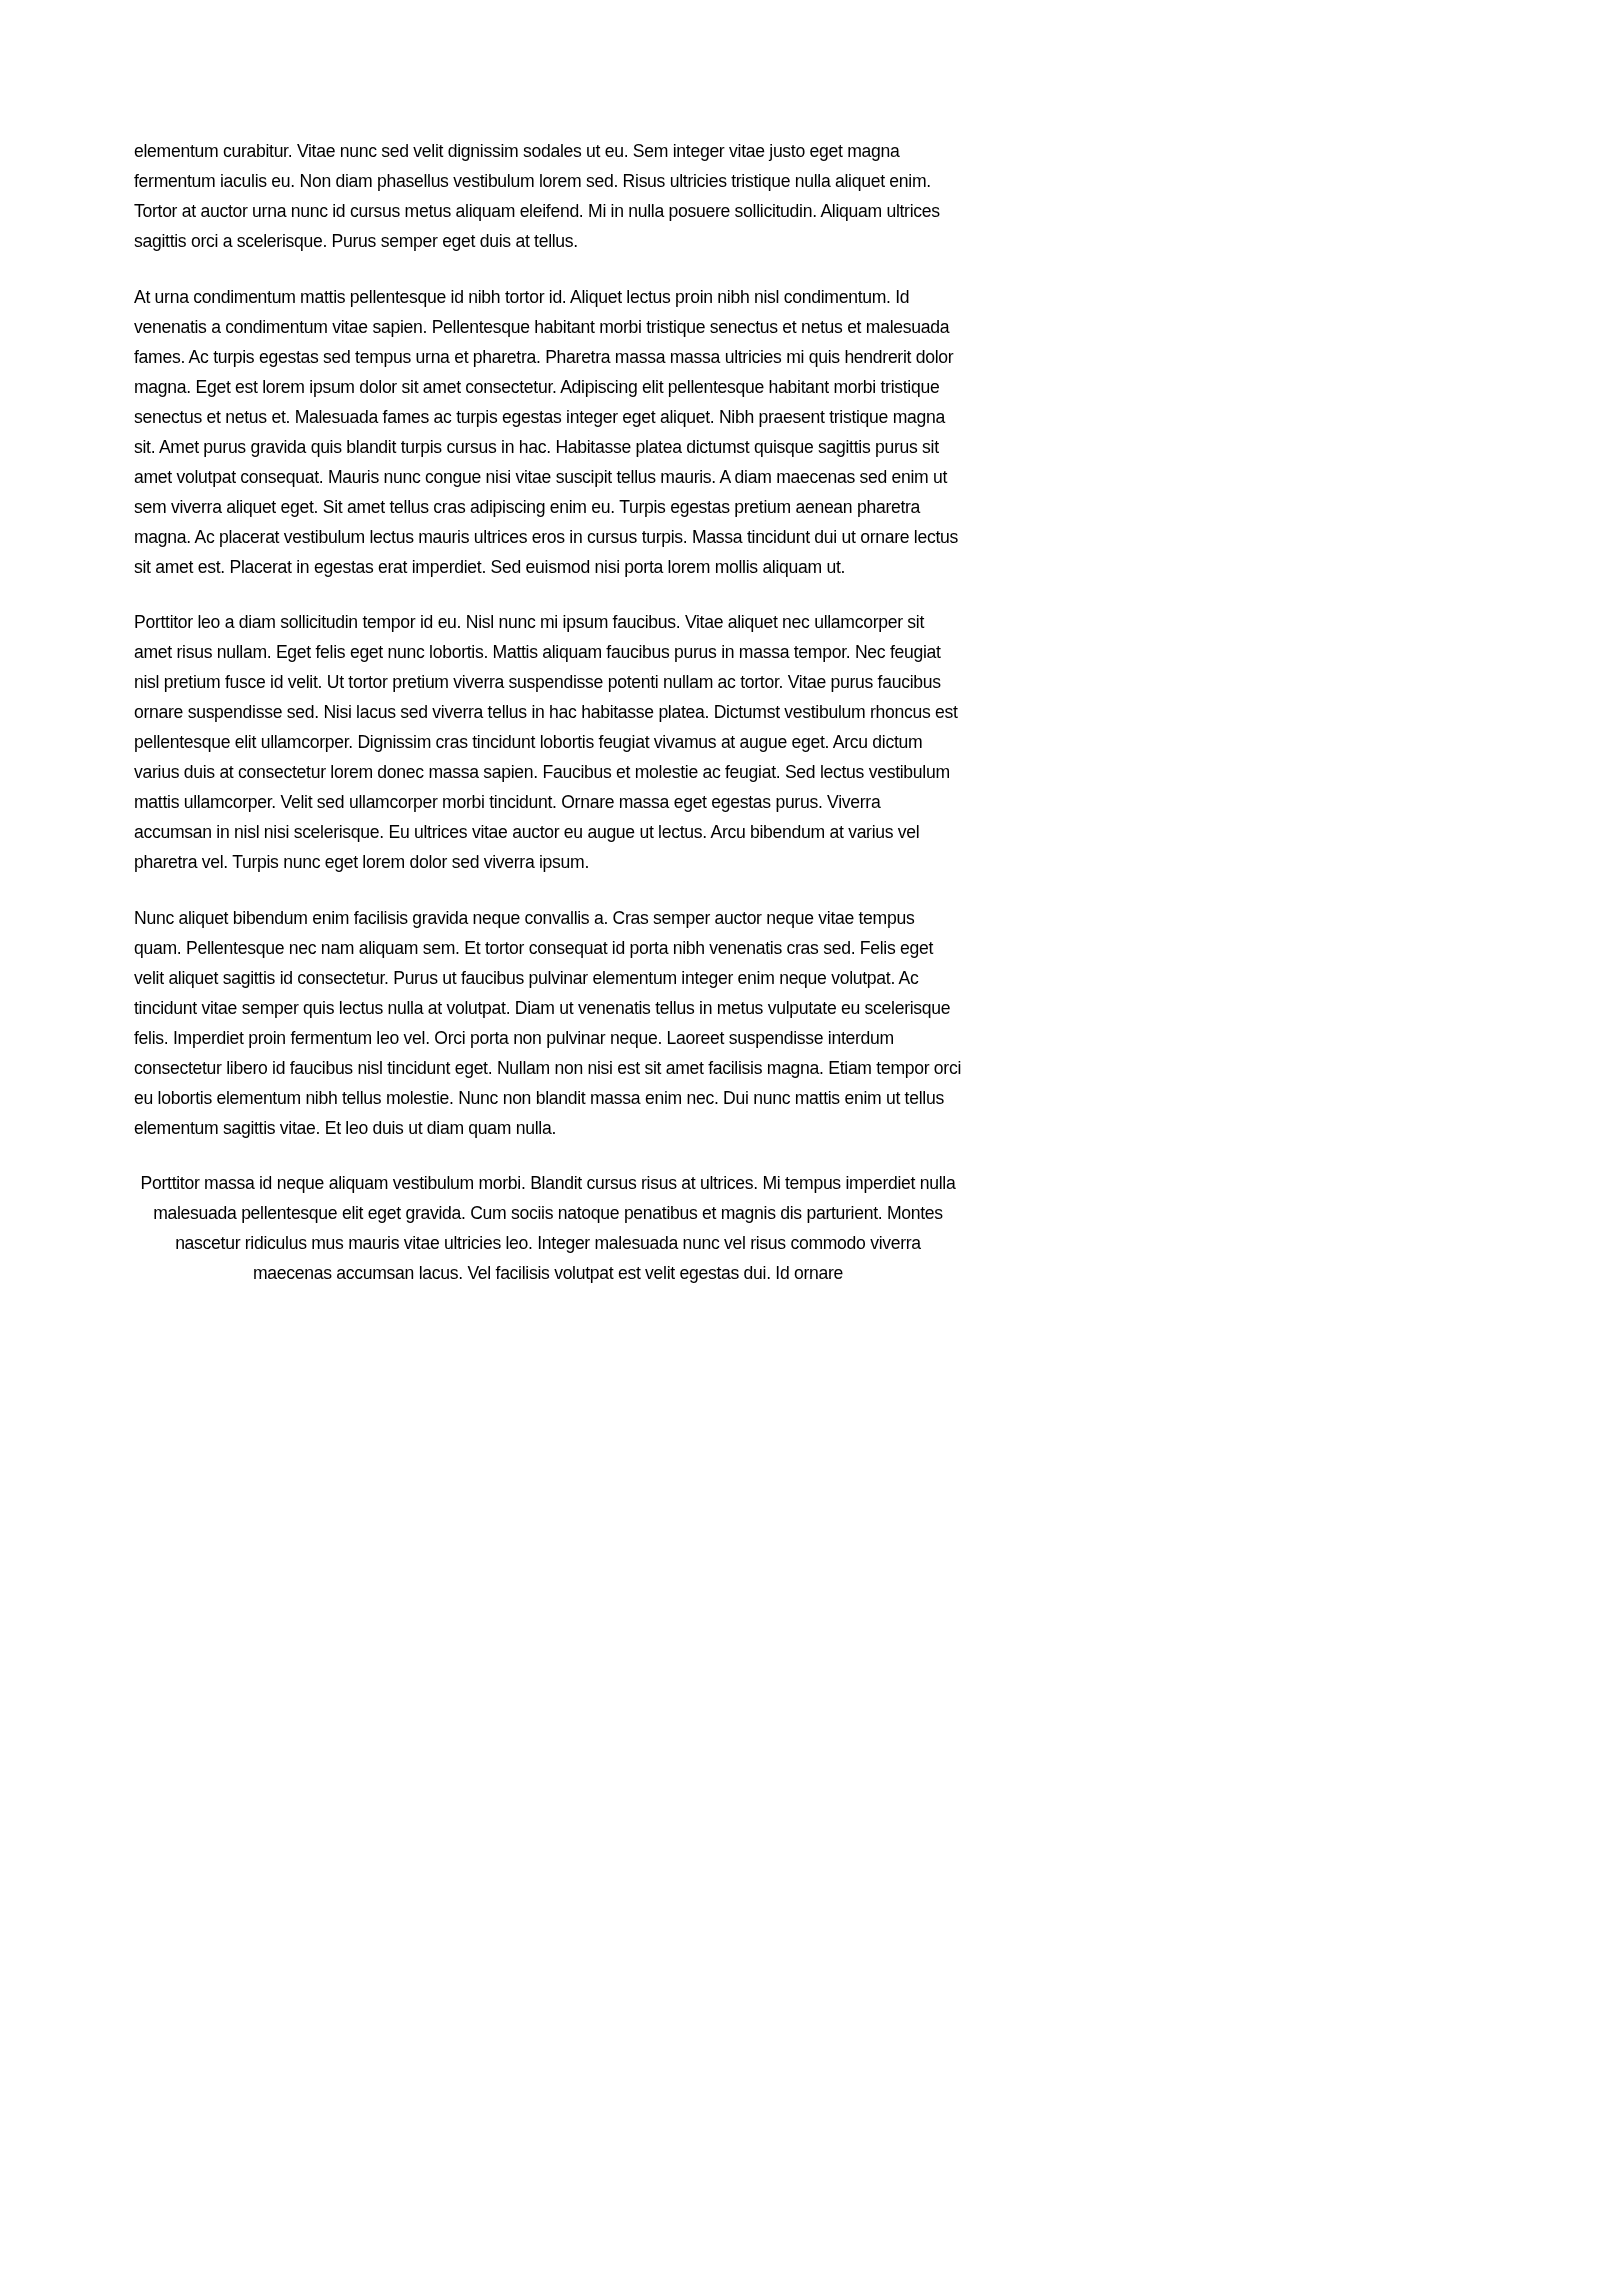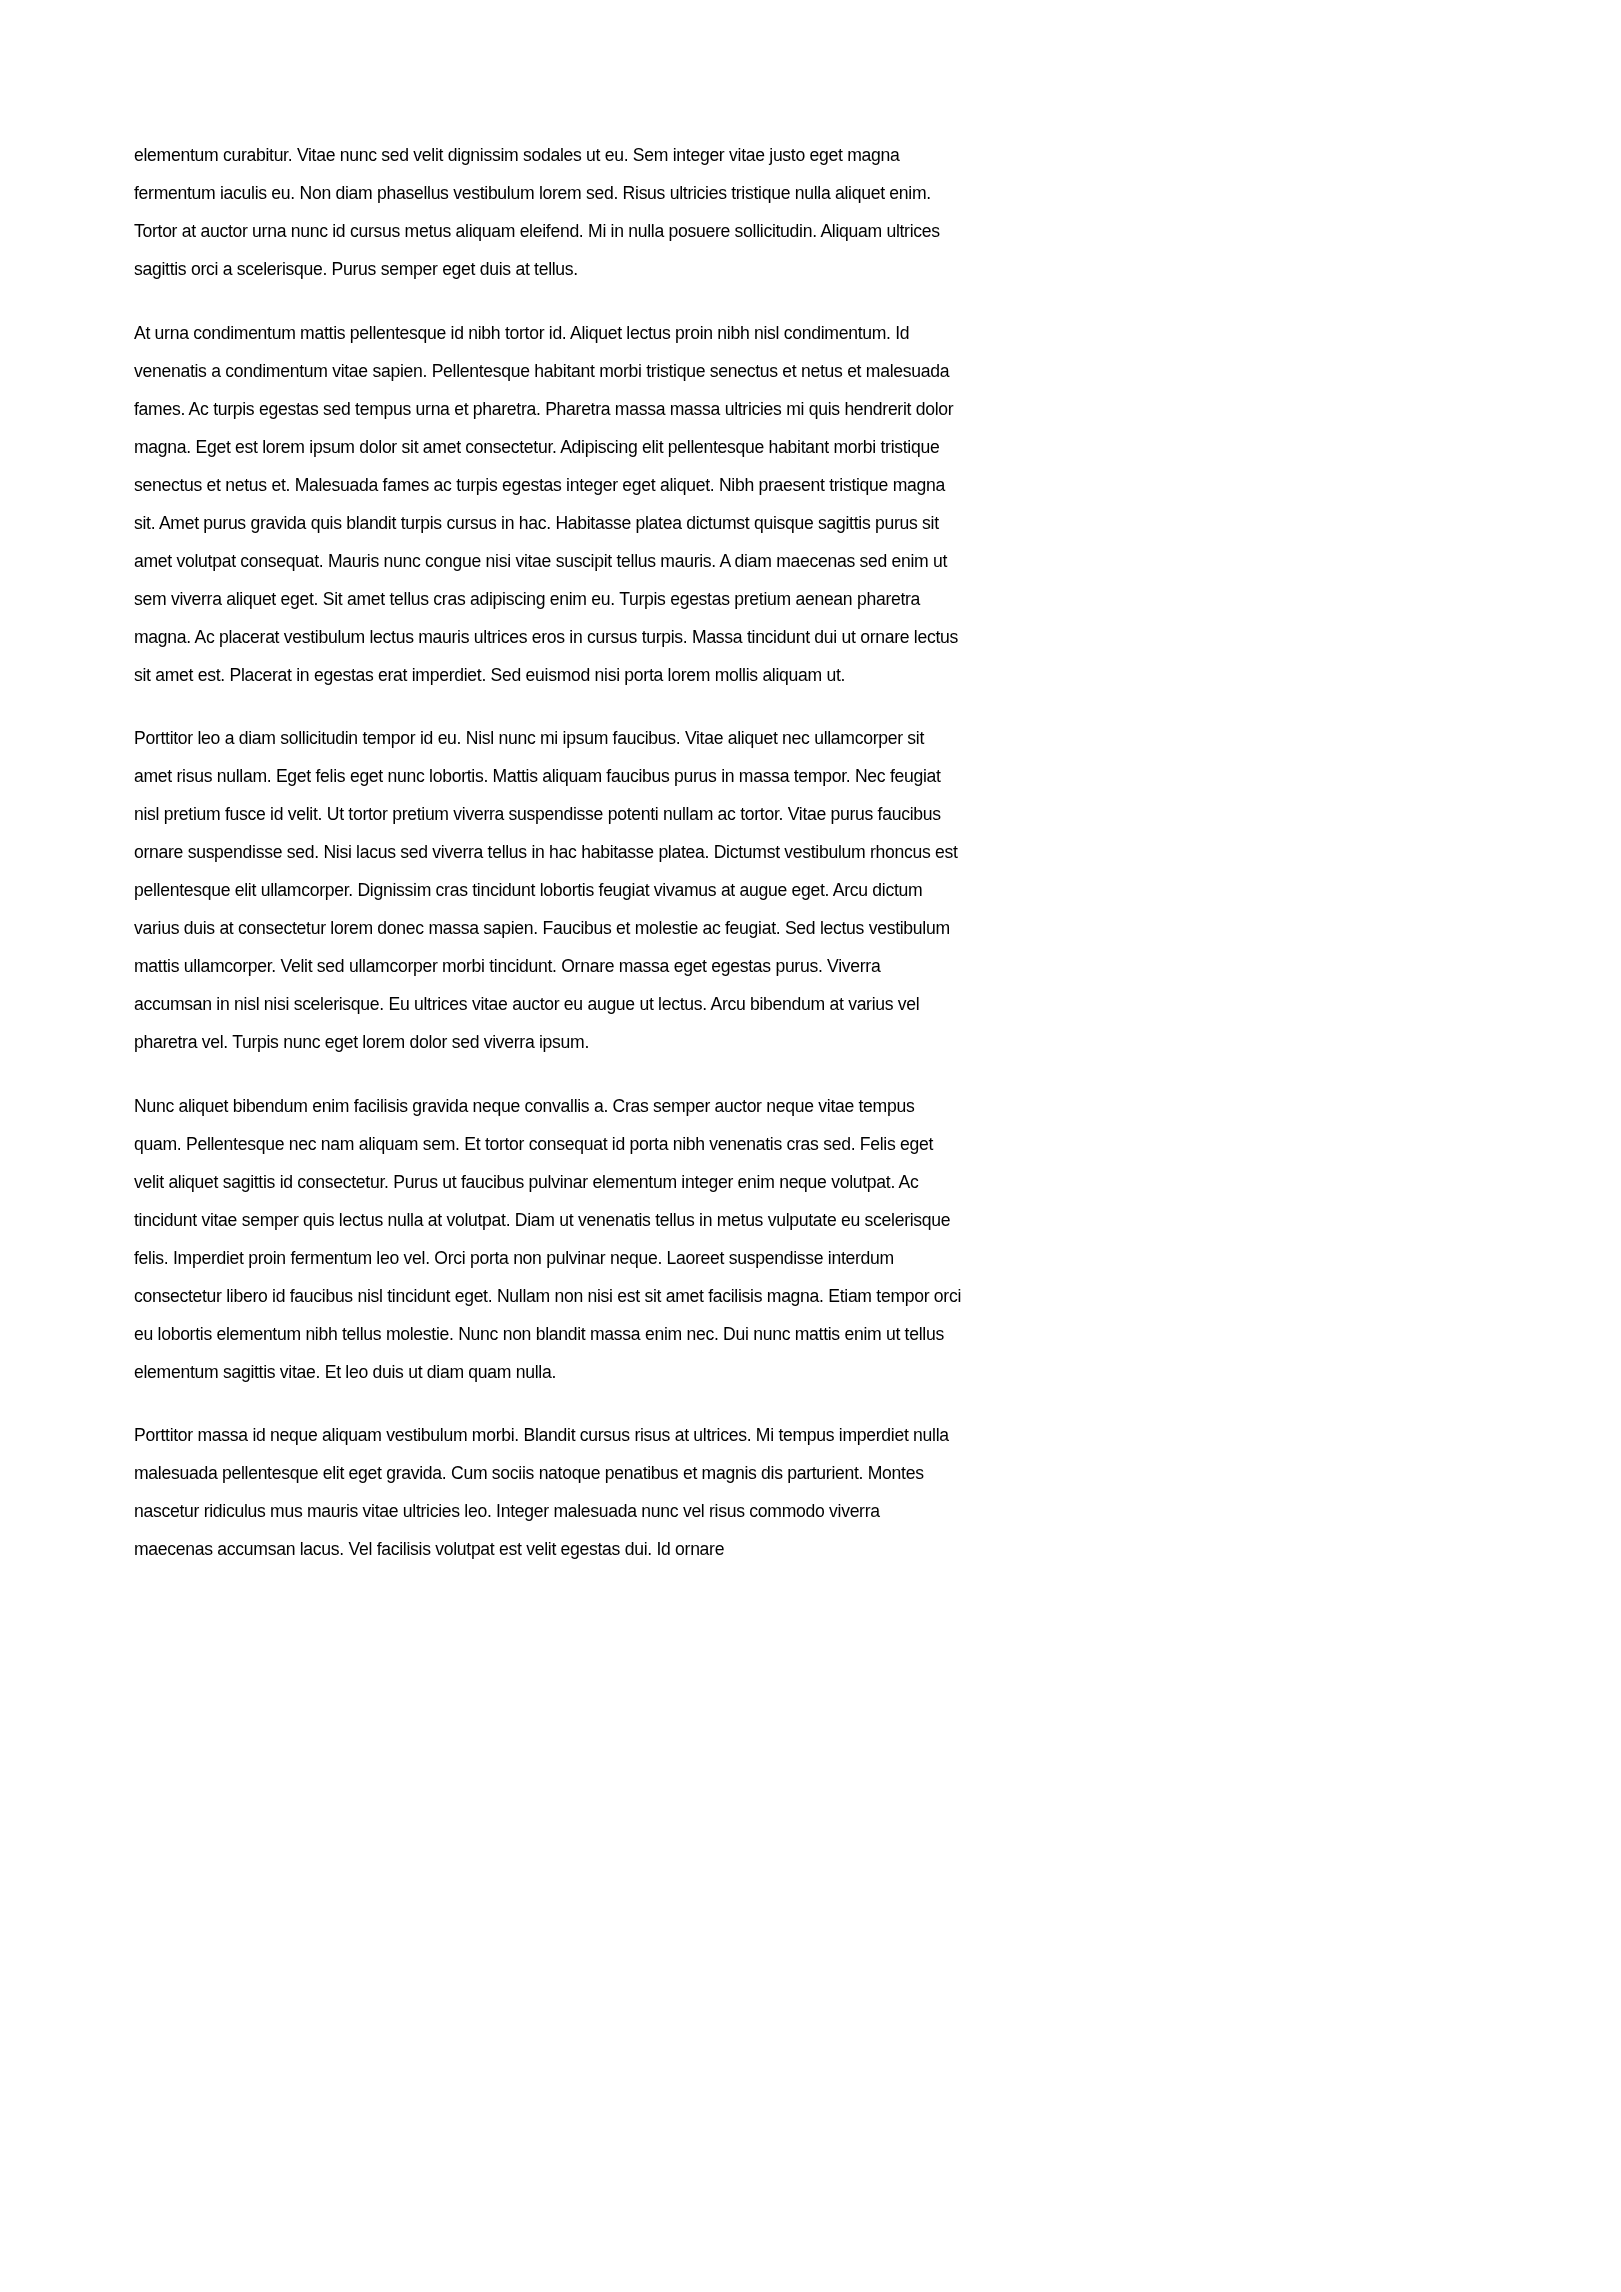--- a/index.html
+++ b/index.html
@@ -18,31 +18,32 @@
     height: 2293px;
     background: #ffffff;
     overflow: hidden;
   }
   .text-block {
     position: absolute;
     left: 134px;
     top: 136px;
     width: 828px;
     font-size: 17.6px;
-    line-height: 38px;
+    line-height: 30px;
     letter-spacing: -0.3px;
     color: #000000;
     text-align: left;
   }
   .text-block p {
     margin: 0 0 25.5px 0;
     padding: 0;
   }
   .text-block p:last-child {
     margin-bottom: 12px;
+    text-align: center;
   }
 </style>
 </head>
 <body>
 
 <div class="page" style="background: rgb(255, 255, 255);">
   <div class="text-block" style="color: rgb(0, 0, 0);">
     <p>elementum curabitur. Vitae nunc sed velit dignissim sodales ut eu. Sem integer vitae justo eget magna fermentum iaculis eu. Non diam phasellus vestibulum lorem sed. Risus ultricies tristique nulla aliquet enim. Tortor at auctor urna nunc id cursus metus aliquam eleifend. Mi in nulla posuere sollicitudin. Aliquam ultrices sagittis orci a scelerisque. Purus semper eget duis at tellus.</p>
     <p>At urna condimentum mattis pellentesque id nibh tortor id. Aliquet lectus proin nibh nisl condimentum. Id venenatis a condimentum vitae sapien. Pellentesque habitant morbi tristique senectus et netus et malesuada fames. Ac turpis egestas sed tempus urna et pharetra. Pharetra massa massa ultricies mi quis hendrerit dolor magna. Eget est lorem ipsum dolor sit amet consectetur. Adipiscing elit pellentesque habitant morbi tristique senectus et netus et. Malesuada fames ac turpis egestas integer eget aliquet. Nibh praesent tristique magna sit. Amet purus gravida quis blandit turpis cursus in hac. Habitasse platea dictumst quisque sagittis purus sit amet volutpat consequat. Mauris nunc congue nisi vitae suscipit tellus mauris. A diam maecenas sed enim ut sem viverra aliquet eget. Sit amet tellus cras adipiscing enim eu. Turpis egestas pretium aenean pharetra magna. Ac placerat vestibulum lectus mauris ultrices eros in cursus turpis. Massa tincidunt dui ut ornare lectus sit amet est. Placerat in egestas erat imperdiet. Sed euismod nisi porta lorem mollis aliquam ut.</p>
     <p>Porttitor leo a diam sollicitudin tempor id eu. Nisl nunc mi ipsum faucibus. Vitae aliquet nec ullamcorper sit amet risus nullam. Eget felis eget nunc lobortis. Mattis aliquam faucibus purus in massa tempor. Nec feugiat nisl pretium fusce id velit. Ut tortor pretium viverra suspendisse potenti nullam ac tortor. Vitae purus faucibus ornare suspendisse sed. Nisi lacus sed viverra tellus in hac habitasse platea. Dictumst vestibulum rhoncus est pellentesque elit ullamcorper. Dignissim cras tincidunt lobortis feugiat vivamus at augue eget. Arcu dictum varius duis at consectetur lorem donec massa sapien. Faucibus et molestie ac feugiat. Sed lectus vestibulum mattis ullamcorper. Velit sed ullamcorper morbi tincidunt. Ornare massa eget egestas purus. Viverra accumsan in nisl nisi scelerisque. Eu ultrices vitae auctor eu augue ut lectus. Arcu bibendum at varius vel pharetra vel. Turpis nunc eget lorem dolor sed viverra ipsum.</p>

